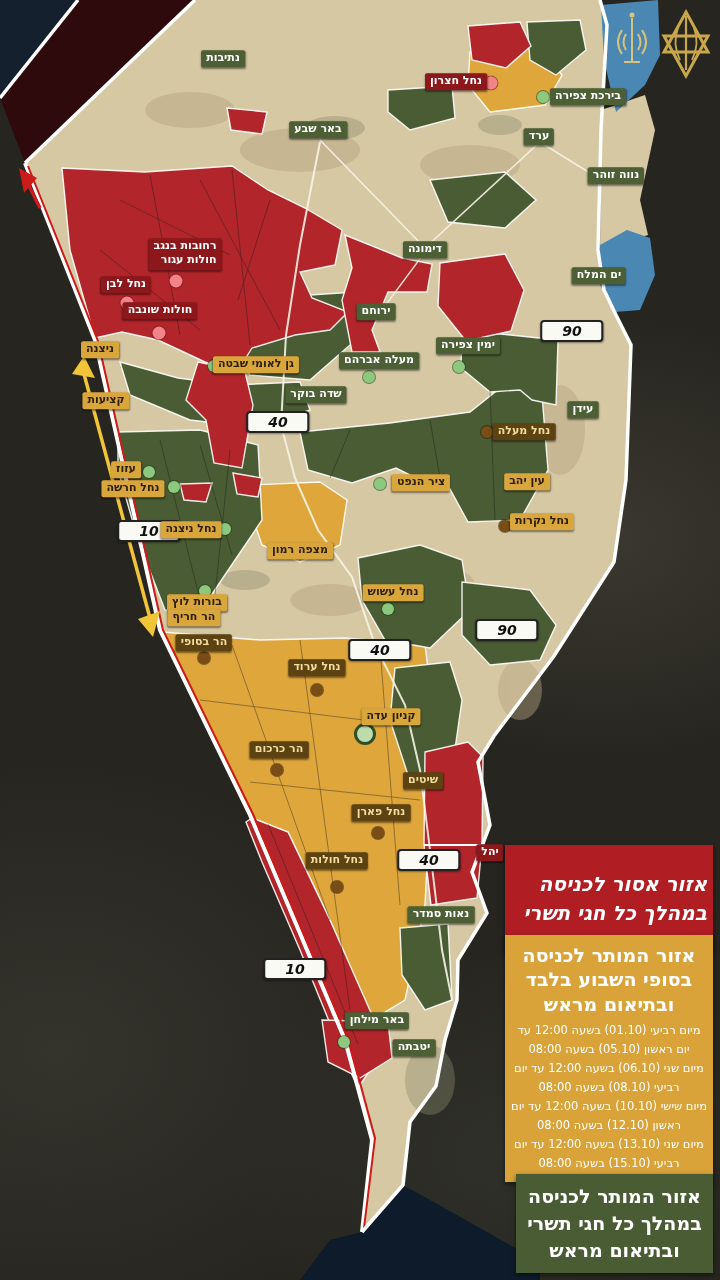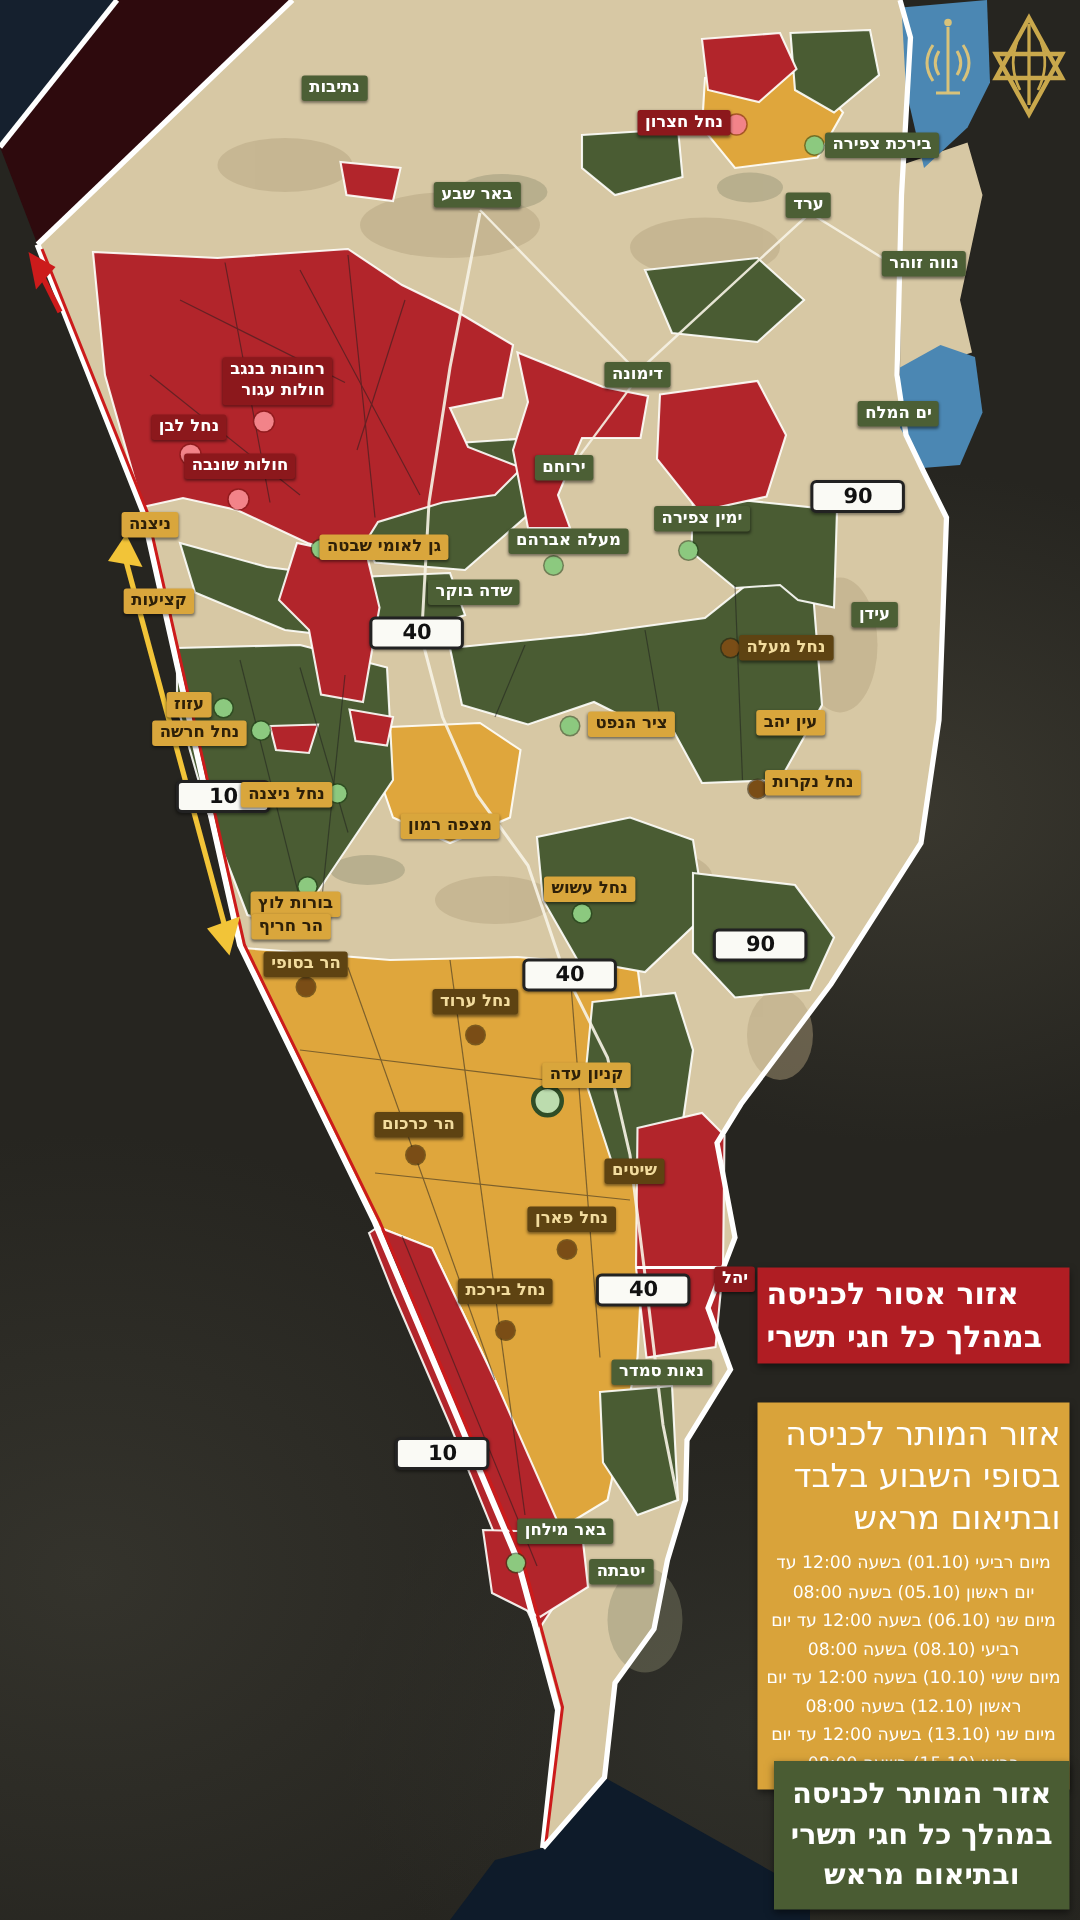--- a/index.html
+++ b/index.html
@@ -13,34 +13,34 @@
   #mapsvg{position:absolute;left:0;top:0;z-index:1;}
   .lbl{position:absolute;transform:translate(-50%,-50%);font-weight:bold;font-size:11px;
     padding:1px 5px 2px;border-radius:2px;white-space:pre-line;text-align:right;line-height:1.3;
     box-shadow:0 1px 2px rgba(0,0,0,.45);direction:rtl;z-index:5;}
   .lg{background:#4c5f35;color:#ffffff;}
   .ly{background:#d9a63c;color:#2e2008;}
   .lb{background:#5e4312;color:#f2dc9e;}
   .lr{background:#8c181c;color:#ffffff;}
   .badge{position:absolute;transform:translate(-50%,-50%);background:#fafaf5;color:#111;
     border:2px solid #222;border-radius:4px;font-weight:bold;font-size:14px;padding:0 20px;
-    line-height:18px;z-index:5;box-shadow:0 1px 2px rgba(0,0,0,.4);}
+    line-height:18px;z-index:5;box-shadow:0 1px 2px rgba(0,0,0,.4);font-style:italic;}
   .dot{position:absolute;transform:translate(-50%,-50%);border-radius:50%;z-index:4;}
   .dpk{width:13px;height:13px;background:#f28389;box-shadow:0 0 0 1px rgba(120,20,20,.55);}
   .dgr{width:12px;height:12px;background:#8cc97f;box-shadow:0 0 0 1px rgba(25,65,20,.55);}
   .dbr{width:12px;height:12px;background:#7a4d16;box-shadow:0 0 0 1px rgba(40,25,5,.55);}
   .dada{width:16px;height:16px;background:#bcdcae;border:3px solid #2f4d26;}
   .panel{position:absolute;direction:rtl;z-index:6;box-shadow:0 2px 5px rgba(0,0,0,.5);}
   #noticeR10{left:18px;top:523px;width:118px;background:#b01d23;color:#fff;font-weight:bold;
     font-size:11px;line-height:1.95;text-align:center;padding:9px 4px;}
   #legendForbidden{left:505px;top:845px;width:196px;background:#b01d23;color:#fff;
-    padding:3px 6px;text-align:left;font-weight:bold;font-size:20px;line-height:1.45;}
+    padding:25px 6px;text-align:right;font-weight:bold;font-size:20px;line-height:1.45;font-style:italic;}
   #legendWeekend{left:505px;top:935px;width:196px;background:#d9a33a;color:#fff;
     padding:8px 6px;text-align:center;}
-  .lw-title{font-weight:normal;font-size:22px;line-height:1.28;margin-bottom:5px;text-align:right;}
+  .lw-title{font-weight:bold;font-size:19px;line-height:1.28;margin-bottom:5px;}
   .lw-line{font-weight:normal;font-size:11.5px;line-height:1.66;}
   #legendAllowed{left:516px;top:1174px;width:185px;background:#4a5c33;color:#fff;
     padding:9px 6px;text-align:center;font-weight:bold;font-size:19px;line-height:1.42;}
   #logo{position:absolute;right:6px;top:4px;z-index:7;}
 </style>
 </head>
 <body>
 
 <div id="stage">
 
@@ -216,21 +216,21 @@
 <div class="lbl ly" style="left:256px;top:365px">גן לאומי שבטה</div>
 <div class="lbl ly" style="left:527px;top:482px">עין יהב</div>
 <div class="lbl ly" style="left:542px;top:522px">נחל נקרות</div>
 <div class="lbl ly" style="left:391px;top:717px">קניון עדה</div>
 <div class="lbl lb" style="left:524px;top:432px">נחל מעלה</div>
 <div class="lbl lb" style="left:204px;top:643px">הר בסופי</div>
 <div class="lbl lb" style="left:317px;top:668px">נחל ערוד</div>
 <div class="lbl lb" style="left:279px;top:750px">הר כרכום</div>
 <div class="lbl lb" style="left:423px;top:781px">שיטים</div>
 <div class="lbl lb" style="left:381px;top:813px">נחל פארן</div>
-<div class="lbl lb" style="left:337px;top:861px">נחל בירכת</div>
+<div class="lbl lb" style="left:337px;top:861px">נחל חולות</div>
 <div class="lbl lr" style="left:490px;top:853px">יהל</div>
 <div class="lbl lr" style="left:456px;top:82px">נחל חצרון</div>
 <div class="lbl lr" style="left:185px;top:254px">רחובות בנגב
 חולות עגור</div>
 <div class="lbl lr" style="left:126px;top:285px">נחל לבן</div>
 <div class="lbl lr" style="left:160px;top:311px">חולות שונבה</div>
 
 
 <div id="legendForbidden" class="panel">
   <div>אזור אסור לכניסה במהלך כל חגי תשרי</div>

